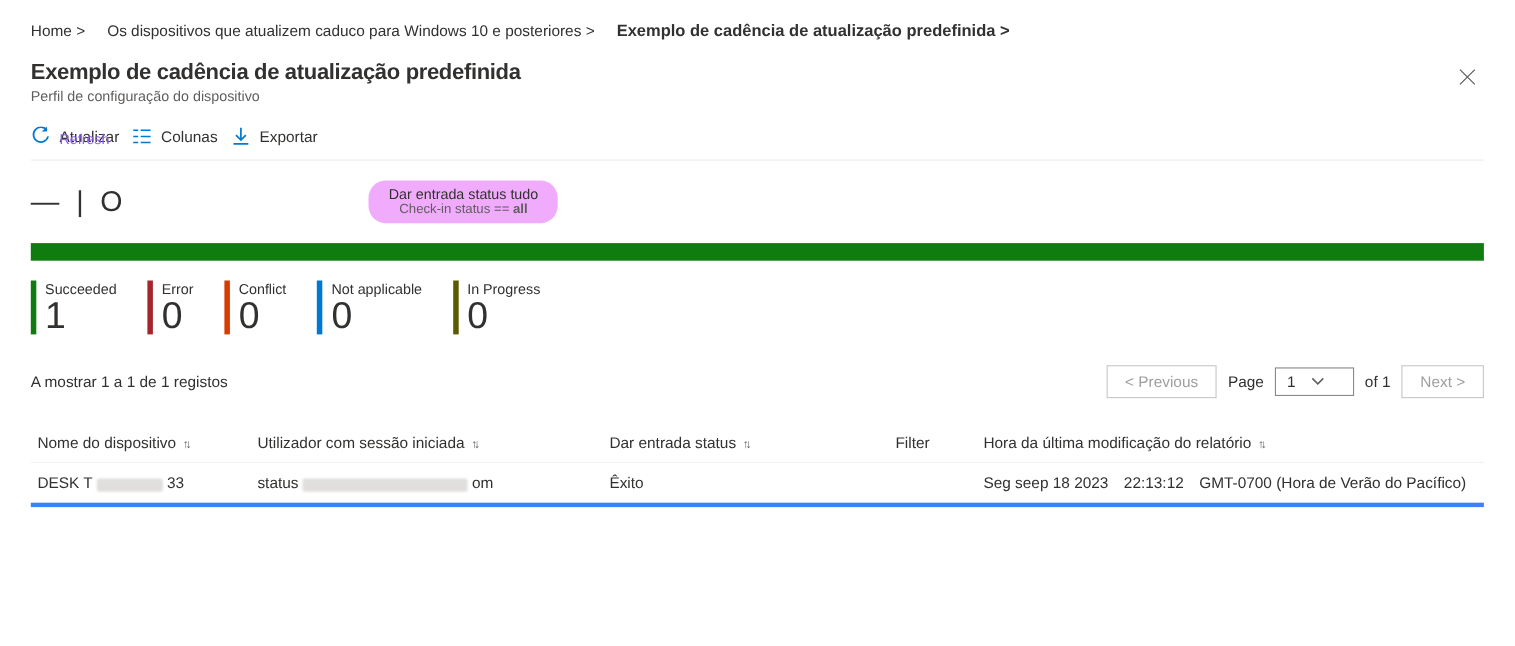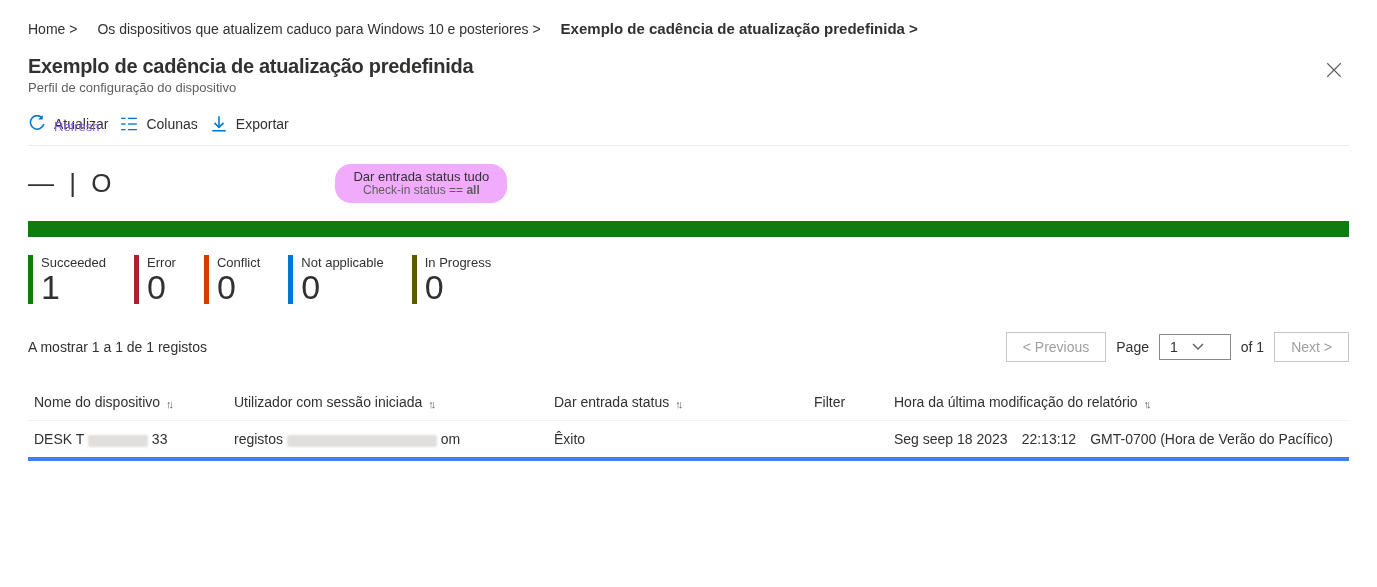--- a/index.html
+++ b/index.html
@@ -308,21 +308,21 @@
     </div>
   </div>
 
   <div class="trow">
     <div>
       <span>DESK T</span>
       <span class="redacted" style="width:60px"></span>
       <span>33</span>
     </div>
     <div>
-      <span>registos</span>
+      <span>status</span>
       <span class="redacted" style="width:150px"></span>
       <span>om</span>
     </div>
     <div>Êxito</div>
     <div></div>
     <div class="cell-time">
       <span>Seg seep 18 2023</span>
       <span>22:13:12</span>
       <span>GMT-0700 (Hora de Verão do Pacífico)</span>
     </div>

